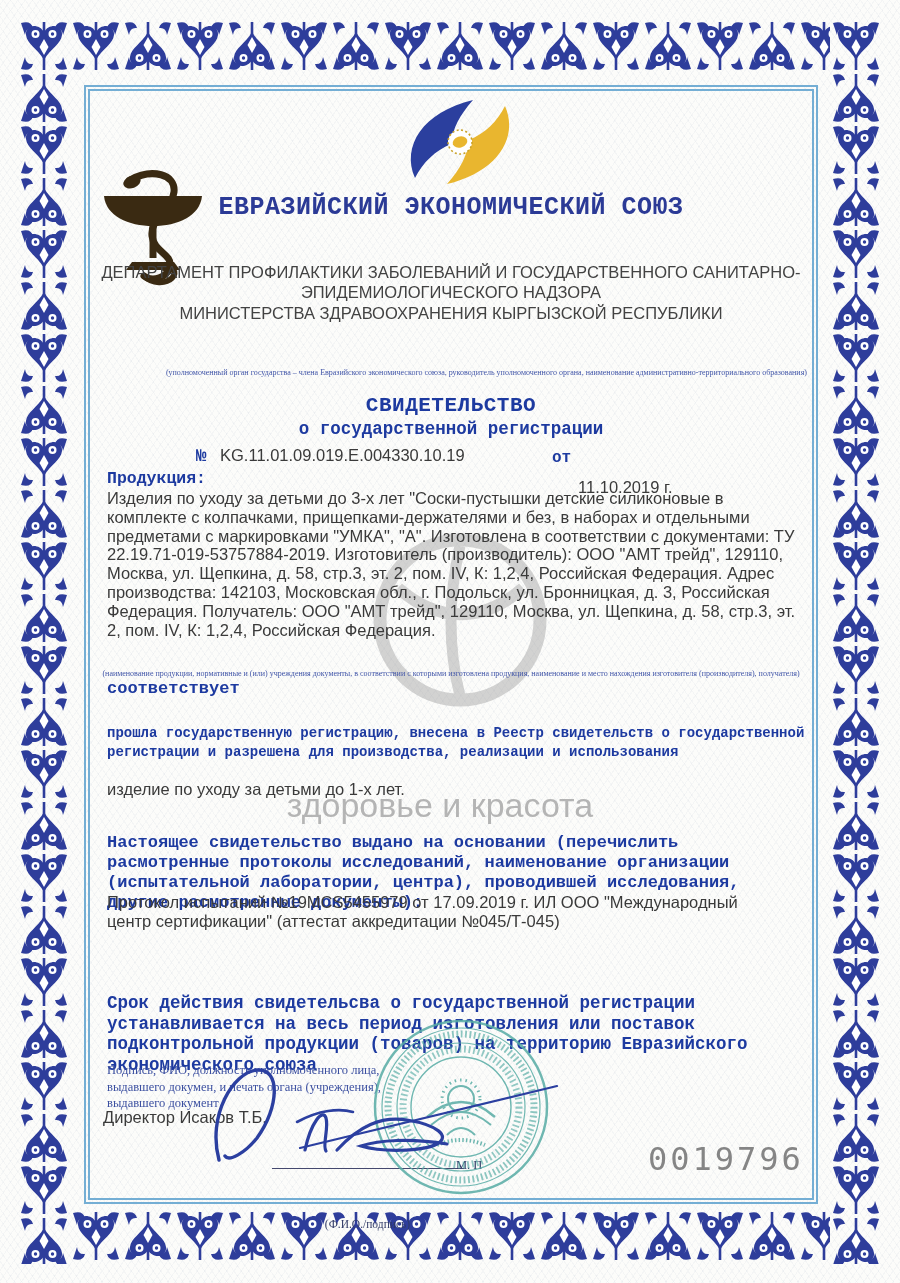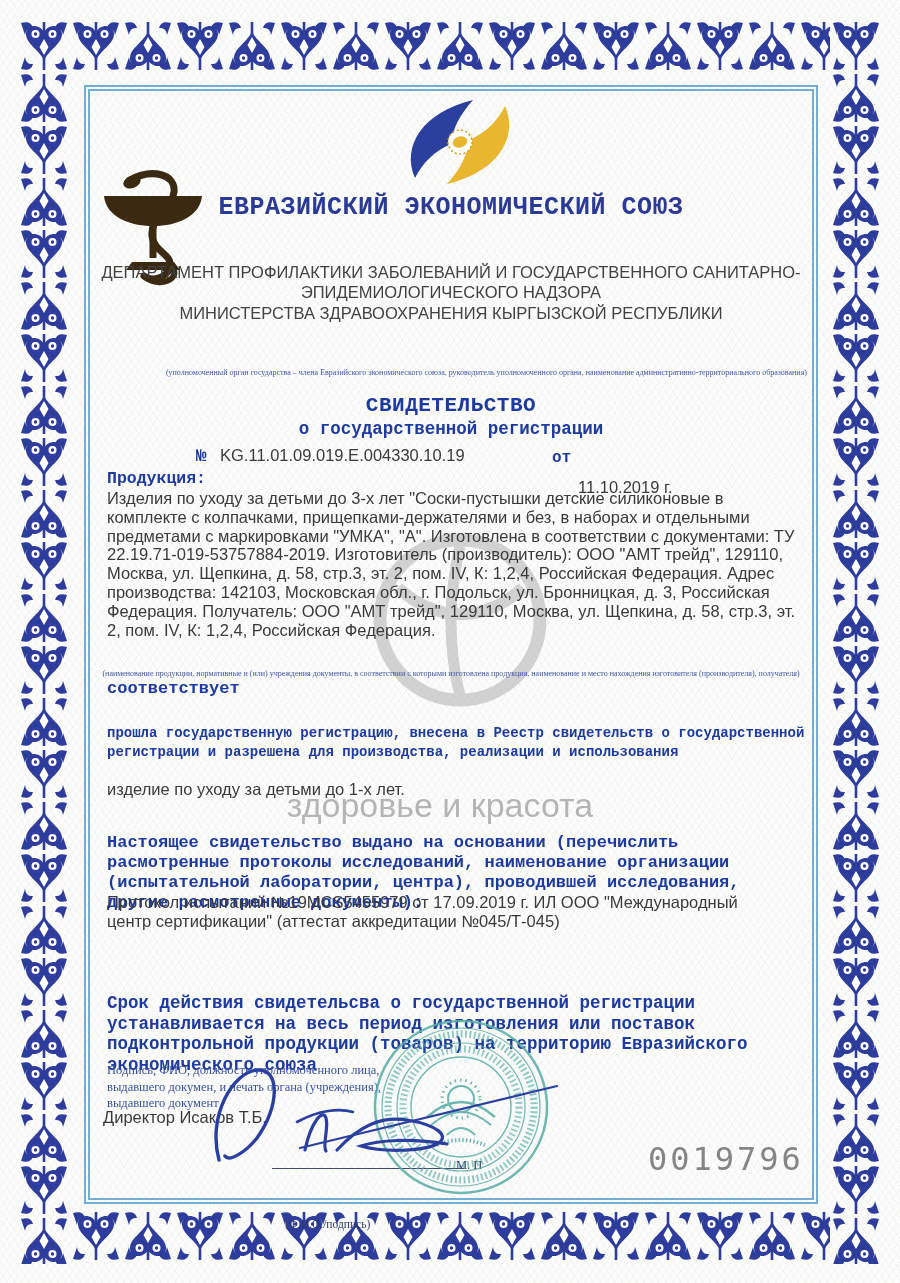--- a/index.html
+++ b/index.html
@@ -1615,18 +1615,18 @@
   <svg class="abs" style="left:205px;top:1058px;z-index:5;" width="360" height="120" viewBox="0 0 360 120">
     <g fill="none" stroke="#2b3fa0" stroke-linecap="round">
       <path d="M14 102 C2 58 28 14 52 12 C76 10 74 50 52 80 C40 95 24 104 20 98" stroke-width="3.4"></path>
       <path d="M100 92 C106 64 118 50 121 60 C124 70 117 88 121 93" stroke-width="3.2"></path>
       <path d="M92 64 C114 52 134 50 148 54" stroke-width="2.6"></path>
       <path d="M132 92 C154 68 176 58 202 62 C232 67 246 78 232 86 C216 94 176 94 156 88 C174 82 206 80 242 86" stroke-width="3.2"></path>
       <path d="M95 90 L352 28" stroke-width="2.2"></path>
     </g>
   </svg>
   <div class="sig-line"></div>
-  <div class="abs sig-caption" style="left:285px;top:1218px;width:165px;">(Ф.И.О./подпись)</div>
+  <div class="abs sig-caption" style="left:285px;top:1218px;width:165px;text-align:center;">(Ф.И.О./подпись)</div>
   <div class="abs mp" style="left:428px;top:1158px;margin-left:28px;">М. П</div>
 
   <div class="abs serial" style="left:648px;top:1140px;">0019796</div>
 
 </div>
 
 </body></html>

